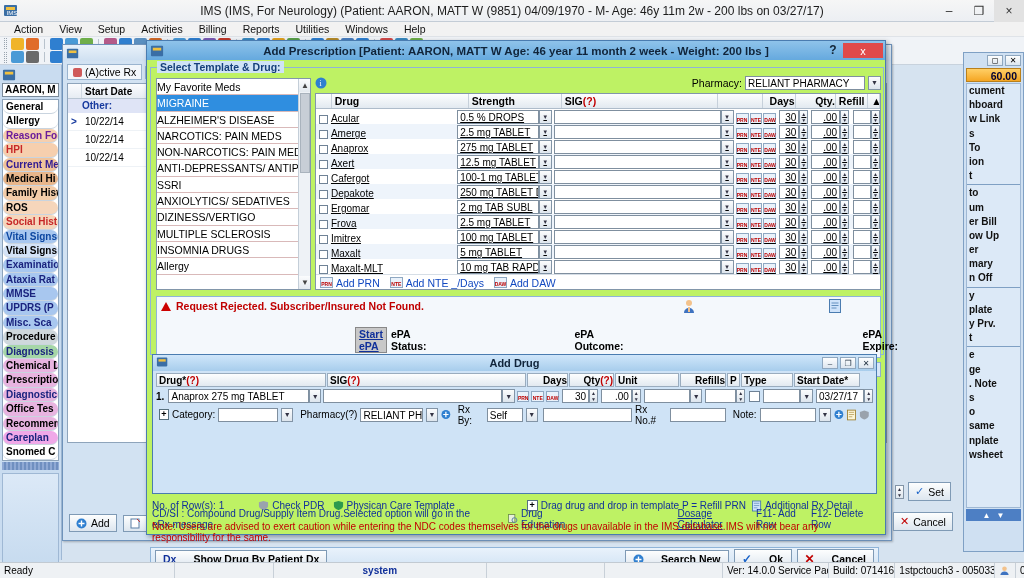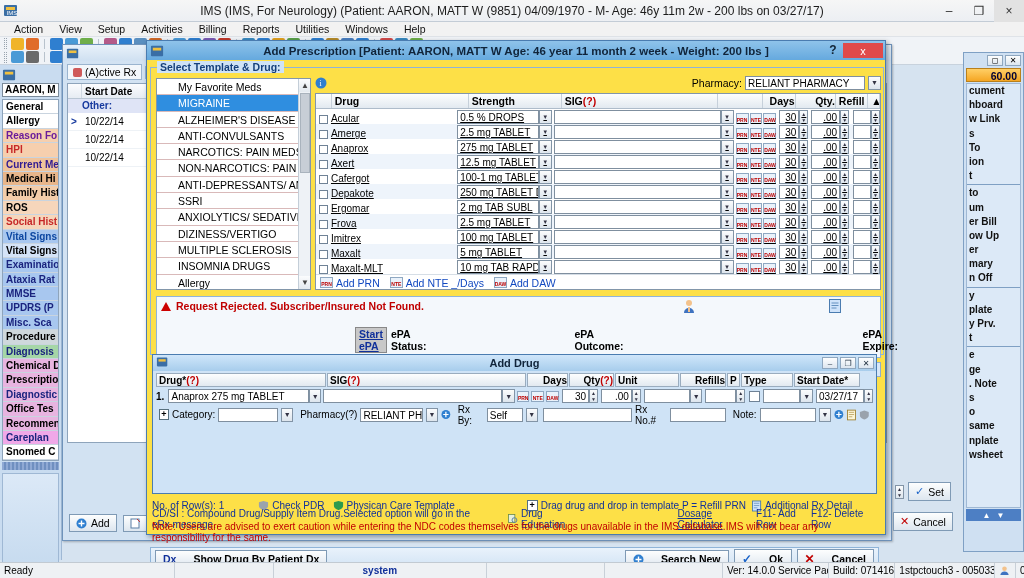--- a/index.html
+++ b/index.html
@@ -57,20 +57,21 @@
   .lsb-patient {
     height:14px; background:#fff; border:1px solid #7a8a9a;
     font-size:10px; font-weight:bold; color:#000; padding-left:2px;
     overflow:hidden; white-space:nowrap;
   }
   .lsb-list { margin-top:2px; border:1px solid #8ea4bb; background:#fff; }
   .lsb-item {
     height:14.4px; font-size:10px; font-weight:bold; padding-left:3px;
     overflow:hidden; white-space:nowrap; line-height:14.4px;
     border-bottom:1px solid #c9d4df;
+    border-radius:7px;
   }
   .lsb-foot { height:8px; margin-top:1px; background:#6f8fc0;
      background-image:repeating-linear-gradient(90deg,#8fa9d4 0 2px,#6f8fc0 2px 4px);}
   .lsb-blank { margin-top:3px; height:150px; background:linear-gradient(#dce9f7,#b9d2ea); border:1px solid #9fb8d4;}
 
   
   .rxwin {
     position:absolute; left:62px; top:44px; width:830px; height:497px;
     background:#d2e2f2; border:1px solid #6f93bb; box-shadow:1px 1px 2px rgba(0,0,0,.25);
   }
@@ -97,36 +98,36 @@
   .rsb-amount { margin:1px 2px; height:14px; background:linear-gradient(#ffcf66,#f5a623); border:1px solid #b9801b;
      color:#003; font-weight:bold; font-size:10.5px; text-align:right; padding-right:3px; line-height:14px; overflow:hidden;}
   .rsb-list { margin:1px 2px; background:#dce9f7; border:1px solid #9fb8d4; height:425px; overflow:hidden;}
   .rsb-item { height:14.2px; line-height:14.2px; font-size:10px; font-weight:bold; color:#111; padding-left:2px; white-space:nowrap; overflow:hidden;}
   .rsb-sep { border-top:1px solid #7fa0c4; margin:1px 0;}
   .rsb-scroll { margin:1px 2px; height:12px; background:#4d7fc4; display:flex; align-items:center; justify-content:center; gap:6px; color:#fff; font-size:8px;}
 
   
   .apwin {
     position:absolute; left:146px; top:40px; width:740px; height:495px;
-    background:#fde047; border:1px solid #4a7cb0; box-shadow:2px 2px 5px rgba(0,0,0,.35);
+    background:#bef264; border:1px solid #4a7cb0; box-shadow:2px 2px 5px rgba(0,0,0,.35);
   }
   .ap-title {
     height:19px; background:linear-gradient(#8fc3ea,#65a9de);
     display:flex; align-items:center; position:relative;
   }
   .ap-title .t { position:absolute;left:0;right:0;text-align:center; font-size:11.5px; font-weight:bold; color:#10243a;}
   .ap-title .ico { width:15px;height:14px;margin-left:3px;}
   .ap-help { position:absolute; right:44px; top:2px; width:16px;height:15px; font-weight:bold; font-size:12px; color:#123; text-align:center;}
   .ap-close { position:absolute; right:2px; top:2px; width:40px;height:15px; background:#e04a4a; color:#fff; font-size:11px; display:flex;align-items:center;justify-content:center;}
 
   .grp { position:absolute; border:1px solid #8fb4d8; }
   .grp-label { position:absolute; top:-7px; left:6px; background:#cfe3f6; padding:0 3px; font-size:10.5px; font-weight:bold; color:#16407a;}
 
   .tmpl-list { position:absolute; left:5px; top:10px; width:155px; height:212px; background:#fff; border:1px solid #8296aa; overflow:hidden;}
-  .tmpl-item { height:16.3px; line-height:16.3px; font-size:10.5px; padding-left:21px; border-bottom:1px solid #d9b9b9; white-space:nowrap; overflow:hidden;}
+  .tmpl-item { height:16.3px; line-height:16.3px; font-size:10.5px; padding-left:0; border-bottom:1px solid #d9b9b9; white-space:nowrap; overflow:hidden;}
   .tmpl-item.sel { background:#2f8ee0; color:#fff;}
   .tmpl-scroll { position:absolute; right:0; top:0; width:12px; height:100%; background:#eef2f6; border-left:1px solid #c4ced8;}
   .tmpl-sb-thumb { position:absolute; left:1px; top:14px; width:10px; height:80px; background:#c7ced6; border:1px solid #a9b3bd;}
   .sb-arrow { width:12px; height:13px; display:flex;align-items:center;justify-content:center; font-size:8px; color:#444; background:linear-gradient(#fbfcfd,#e3e9ef);}
 
   .drug-panel { position:absolute; left:164px; top:6px; width:566px; height:216px; }
   .dp-top { display:flex; align-items:center; height:17px; gap:5px;}
   .addsel-btn { background:linear-gradient(#fdfefe,#dce6f0); border:1px solid #7f9ab5; font-size:10.5px; font-weight:bold; padding:1px 6px; display:flex;align-items:center;gap:4px; color:#102a46;}
   .pharm-box { margin-left:auto; display:flex;align-items:center; gap:3px; font-size:10.5px;}
   .inp { background:#fff; border:1px solid #7f8f9f; height:14px; font-size:10px; padding:0 2px; line-height:14px; overflow:hidden; white-space:nowrap;}
@@ -426,21 +427,20 @@
     </div>
 
     <div class="grp" style="left:3px;top:26px;width:734px;height:288px;">
       <div class="grp-label">Select Template &amp; Drug:</div>
 
       <div class="tmpl-list">
         <div id="tmpl-items">
             <div class="tmpl-item">My Favorite Meds</div>
             <div class="tmpl-item sel">MIGRAINE</div>
             <div class="tmpl-item">ALZHEIMER'S DISEASE</div>
-            <div class="tmpl-item">ANTI-CONVULSANTS</div>
             <div class="tmpl-item">NARCOTICS: PAIN MEDS</div>
             <div class="tmpl-item">NON-NARCOTICS: PAIN MEDS</div>
             <div class="tmpl-item">ANTI-DEPRESSANTS/ ANTIPSYCHO</div>
             <div class="tmpl-item">SSRI</div>
             <div class="tmpl-item">ANXIOLYTICS/ SEDATIVES</div>
             <div class="tmpl-item">DIZINESS/VERTIGO</div>
             <div class="tmpl-item">MULTIPLE SCLEROSIS</div>
             <div class="tmpl-item">INSOMNIA DRUGS</div>
             <div class="tmpl-item">Allergy</div>
           </div>

